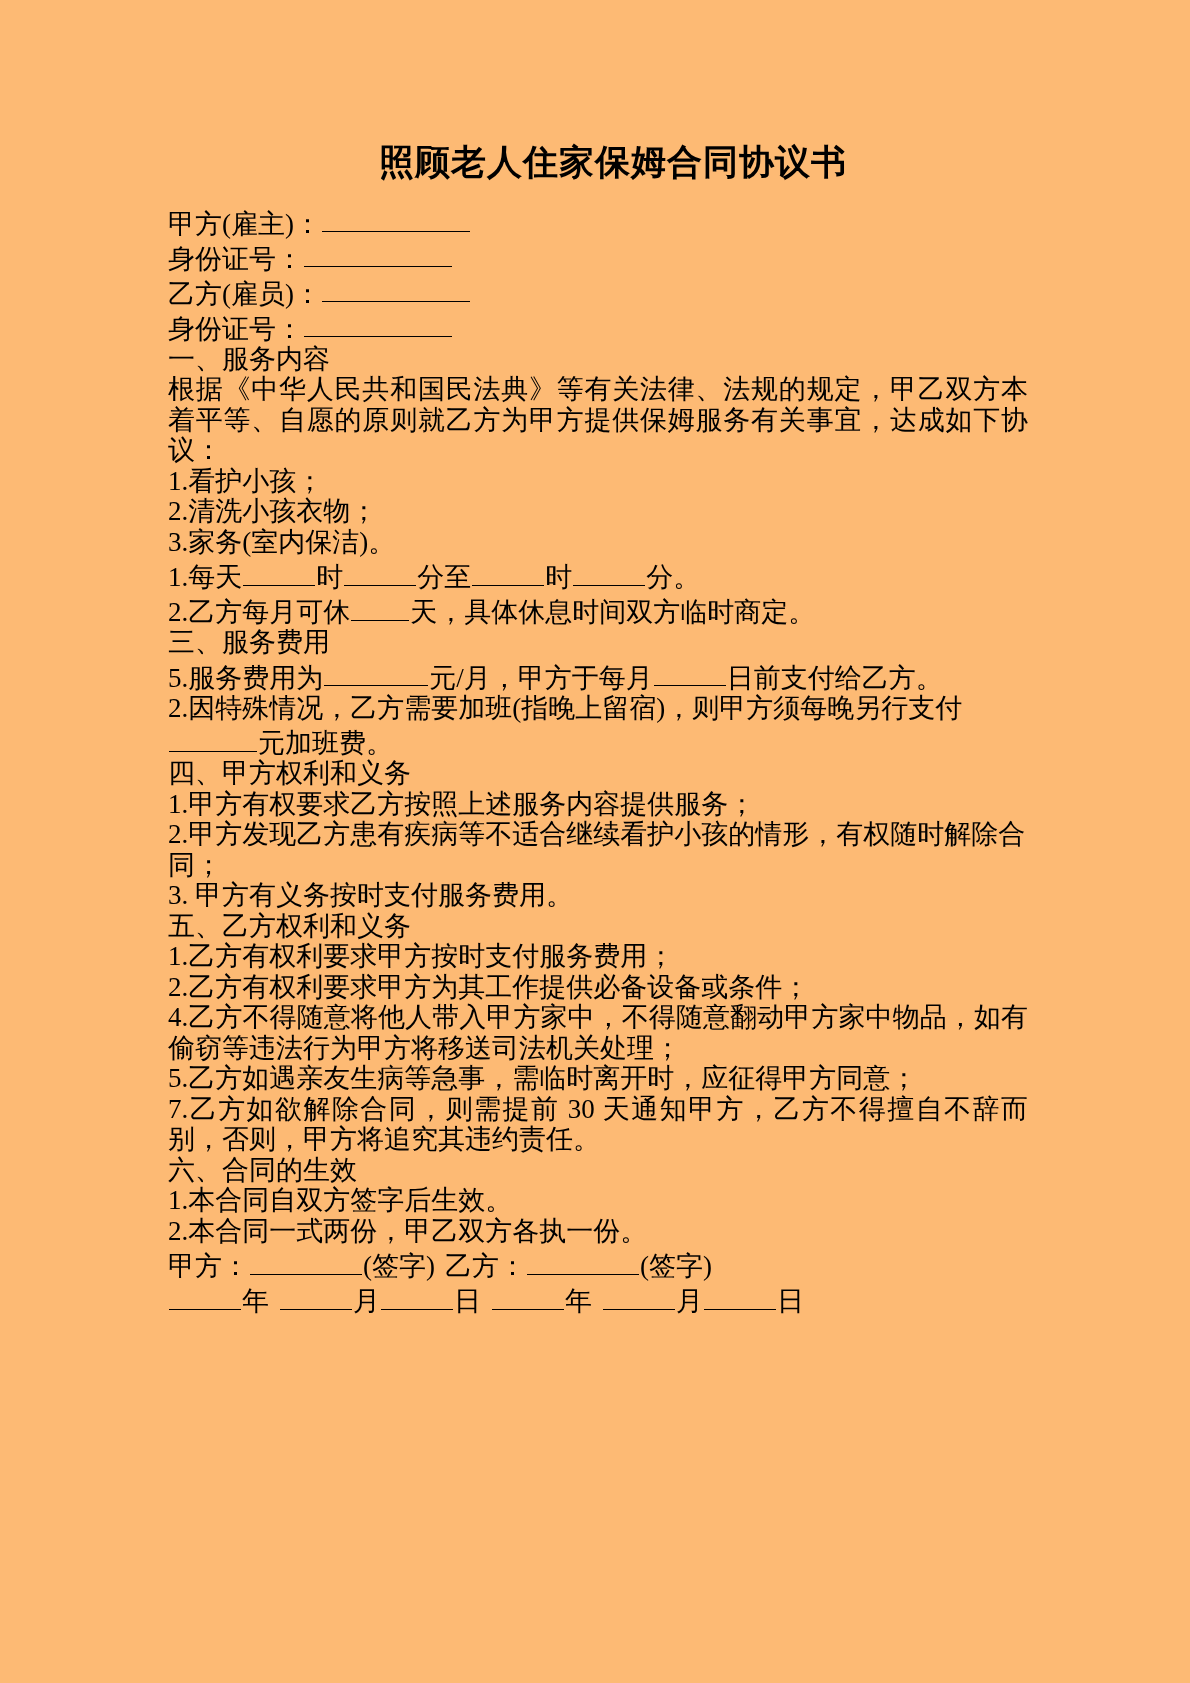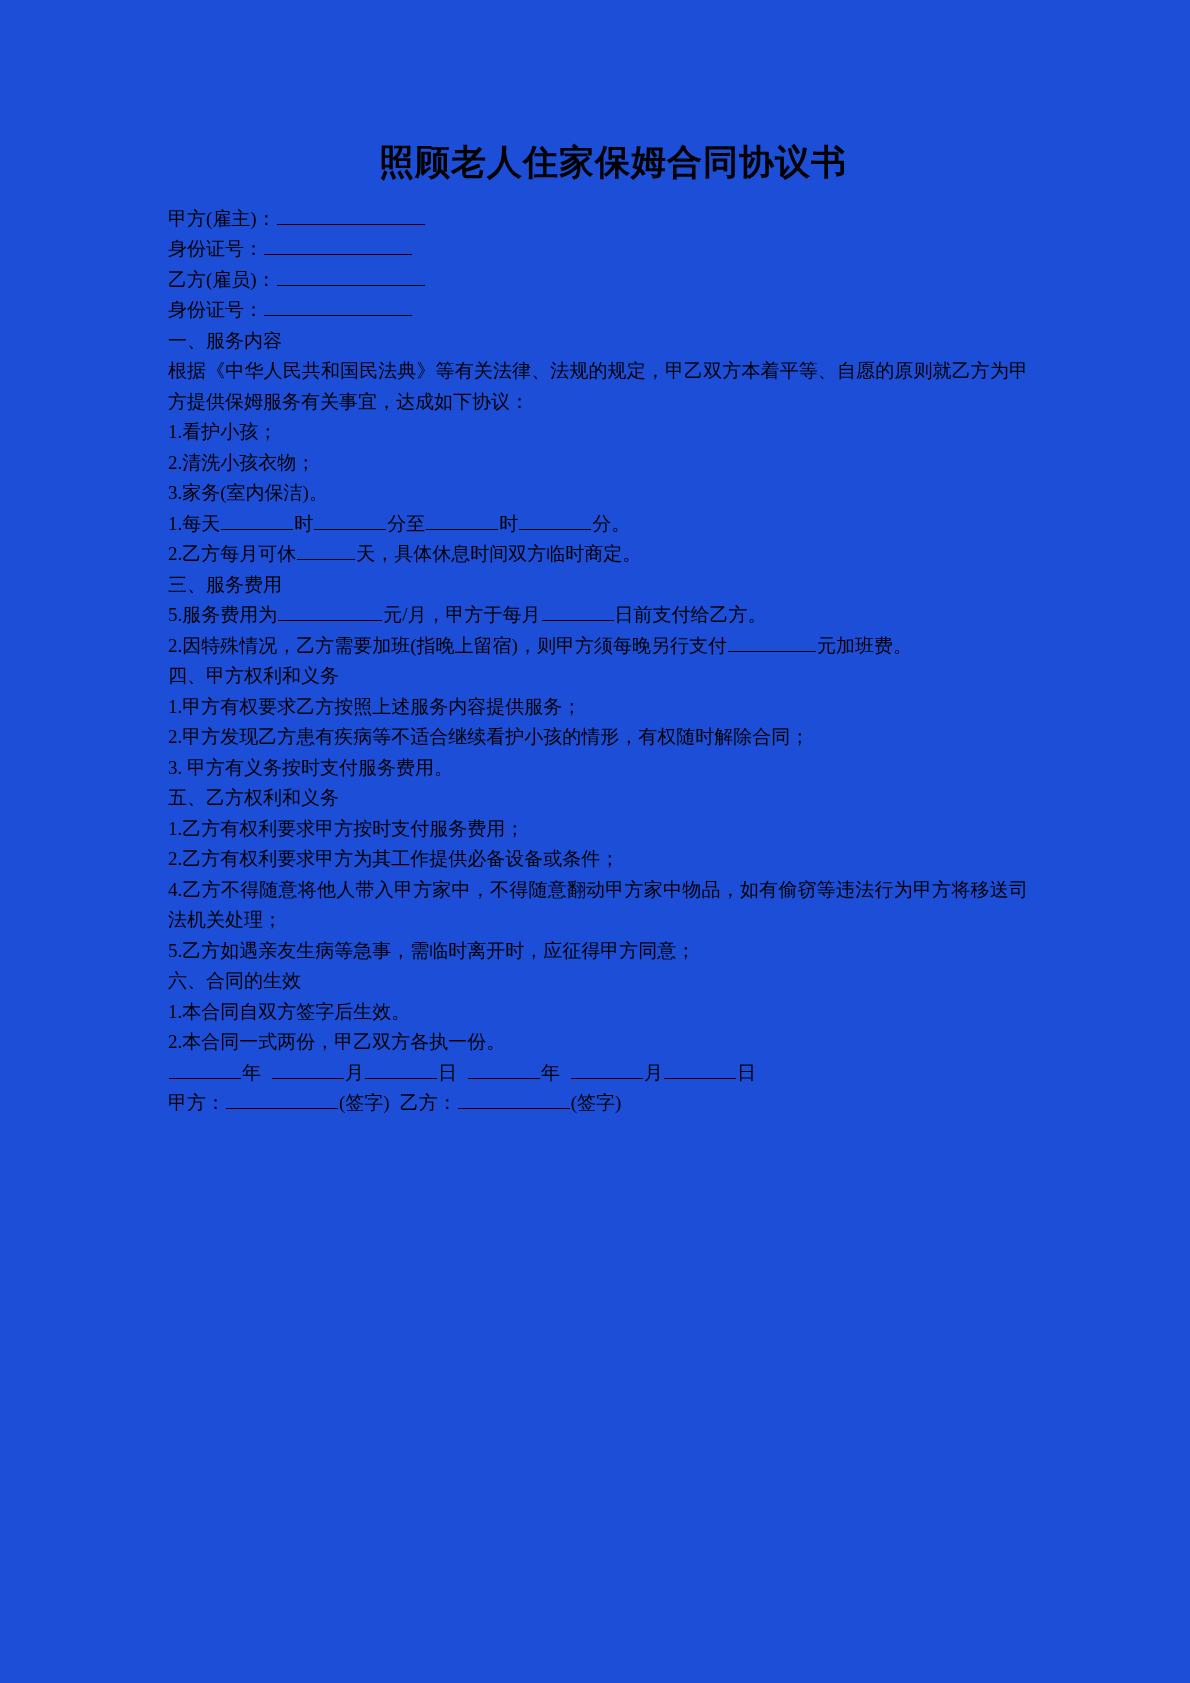--- a/index.html
+++ b/index.html
@@ -11,41 +11,41 @@
     width: 1190px;
     height: 1683px;
     font-family: "Liberation Serif", "DejaVu Serif", serif;
     color: #000000;
     overflow: hidden;
   }
   .page {
     position: relative;
     width: 1190px;
     height: 1683px;
-    background: #1d4ed8;
+    background: #fdba74;
     box-sizing: border-box;
   }
   .doc-body {
     position: absolute;
     left: 168px;
     top: 140px;
     width: 860px;
   }
   .doc-title {
     font-family: "DejaVu Sans", "Liberation Sans", sans-serif;
     font-weight: bold;
     font-size: 35px;
     line-height: 1.3;
     text-align: center;
     letter-spacing: 1px;
     margin: 0 0 18px 0;
     padding-left: 30px;
   }
   .line {
-    font-size: 19px;
+    font-size: 27px;
     line-height: 30.5px;
     text-align: justify;
     text-justify: inter-character;
     margin: 0;
     white-space: pre-wrap;
     word-break: break-all;
   }
   .line.cont {
     text-align: left;
   }
@@ -97,23 +97,24 @@
     <p class="line cont">四、甲方权利和义务</p>
     <p class="line cont">1.甲方有权要求乙方按照上述服务内容提供服务；</p>
     <p class="line cont">2.甲方发现乙方患有疾病等不适合继续看护小孩的情形，有权随时解除合同；</p>
     <p class="line cont">3. 甲方有义务按时支付服务费用。</p>
 
     <p class="line cont">五、乙方权利和义务</p>
     <p class="line cont">1.乙方有权利要求甲方按时支付服务费用；</p>
     <p class="line cont">2.乙方有权利要求甲方为其工作提供必备设备或条件；</p>
     <p class="line">4.乙方不得随意将他人带入甲方家中，不得随意翻动甲方家中物品，如有偷窃等违法行为甲方将移送司法机关处理；</p>
     <p class="line cont">5.乙方如遇亲友生病等急事，需临时离开时，应征得甲方同意；</p>
+    <p class="line">7.乙方如欲解除合同，则需提前 30 天通知甲方，乙方不得擅自不辞而别，否则，甲方将追究其违约责任。</p>
 
     <p class="line cont">六、合同的生效</p>
     <p class="line cont">1.本合同自双方签字后生效。</p>
     <p class="line cont">2.本合同一式两份，甲乙双方各执一份。</p>
 
+    <p class="line cont"><span>甲方：</span><span class="blank b-sig"></span><span>(签字)</span><span class="gap-sm"></span><span>乙方：</span><span class="blank b-sig"></span><span>(签字)</span></p>
+
     <p class="line cont"><span class="blank b-md"></span><span>年</span><span class="gap-sm"></span><span class="blank b-md"></span><span>月</span><span class="blank b-md"></span><span>日</span><span class="gap-sm"></span><span class="blank b-md"></span><span>年</span><span class="gap-sm"></span><span class="blank b-md"></span><span>月</span><span class="blank b-md"></span><span>日</span></p>
-
-    <p class="line cont"><span>甲方：</span><span class="blank b-sig"></span><span>(签字)</span><span class="gap-sm"></span><span>乙方：</span><span class="blank b-sig"></span><span>(签字)</span></p>
 
   </div>
 </div>
 
 </body></html>

